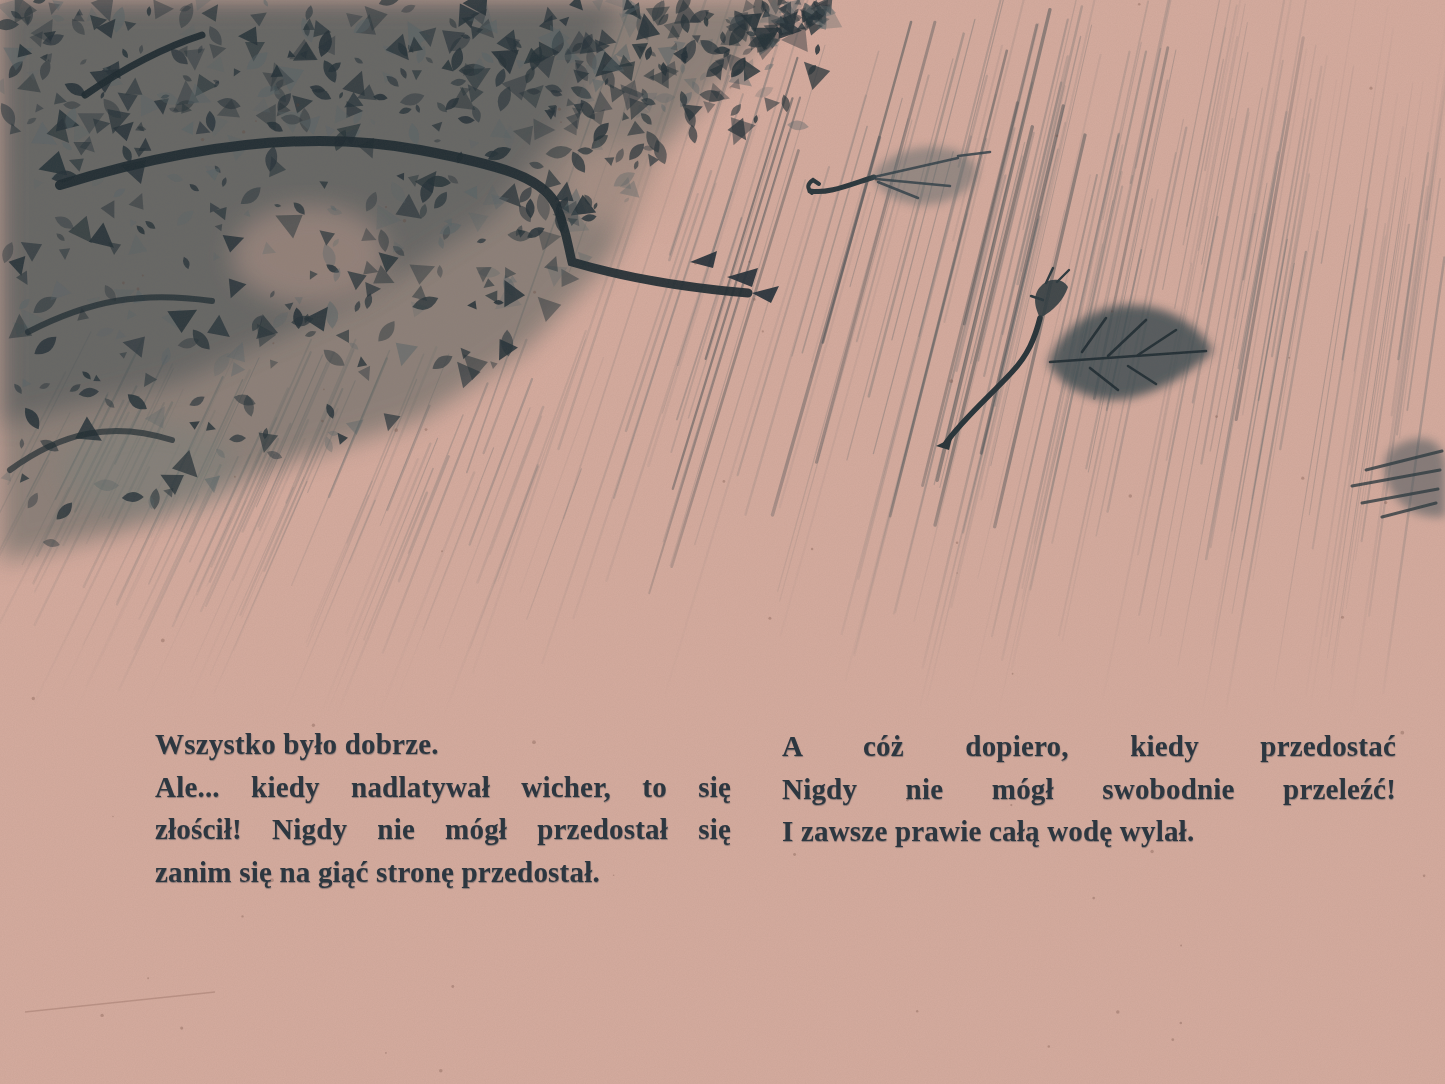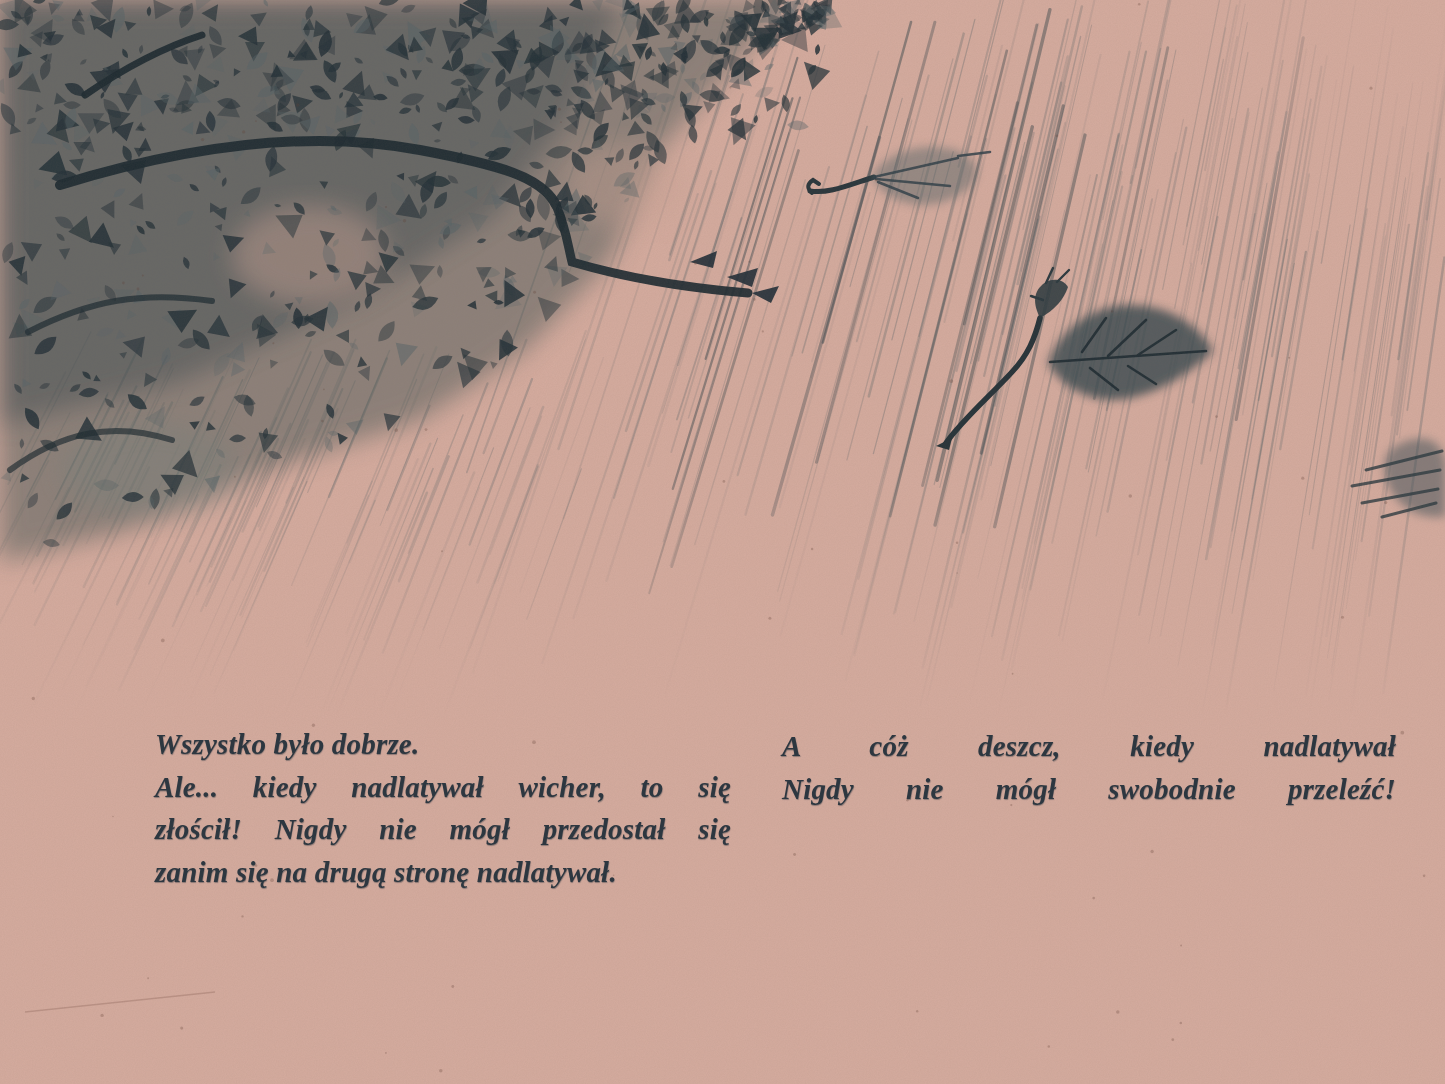--- a/index.html
+++ b/index.html
@@ -21,21 +21,21 @@
     position:absolute;
     color:#2d3740;
     font-size:29px;
     font-weight:700;
     line-height:42.6px;
     letter-spacing:0.2px;
     text-shadow:0.4px 0.7px 0.9px rgba(42,52,62,0.42);
   }
   #col-left{left:155px;top:723px;width:576px;}
   #col-right{left:782px;top:725px;width:614px;}
-  .line{white-space:nowrap;font-style:italic;}
+  .line{white-space:nowrap;}
   .just{white-space:normal;text-align:justify;text-align-last:justify;}
 </style>
 </head>
 <body>
 
 <div id="photo">
 
   <svg id="art" width="1445" height="1084" viewBox="0 0 1445 1084">
     <defs>
       <filter id="soft" x="-20%" y="-20%" width="140%" height="140%">
@@ -1172,21 +1172,22 @@
 
     <path d="M25,1012 L215,992" stroke="rgba(120,80,68,0.28)" stroke-width="1.5" fill="none"></path>
 
     <rect x="0" y="0" width="1445" height="1084" filter="url(#grainF)" opacity="0.2"></rect>
   </svg>
 
   <div class="col" id="col-left">
     <div class="line">Wszystko było dobrze.</div>
     <div class="line just">Ale... kiedy nadlatywał wicher, to się</div>
     <div class="line just">złościł! Nigdy nie mógł przedostał się</div>
-    <div class="line">zanim się na drugą stronę nadlatywał.</div>
+    <div class="line">zanim się na giąć stronę przedostał.</div>
   </div>
 
   <div class="col" id="col-right">
-    <div class="line just">A cóż deszcz, kiedy nadlatywał</div>
+    <div class="line just">A cóż dopiero, kiedy przedostać</div>
     <div class="line just">Nigdy nie mógł swobodnie przeleźć!</div>
+    <div class="line">I zawsze prawie całą wodę wylał.</div>
   </div>
 
 </div>
 
 </body></html>

